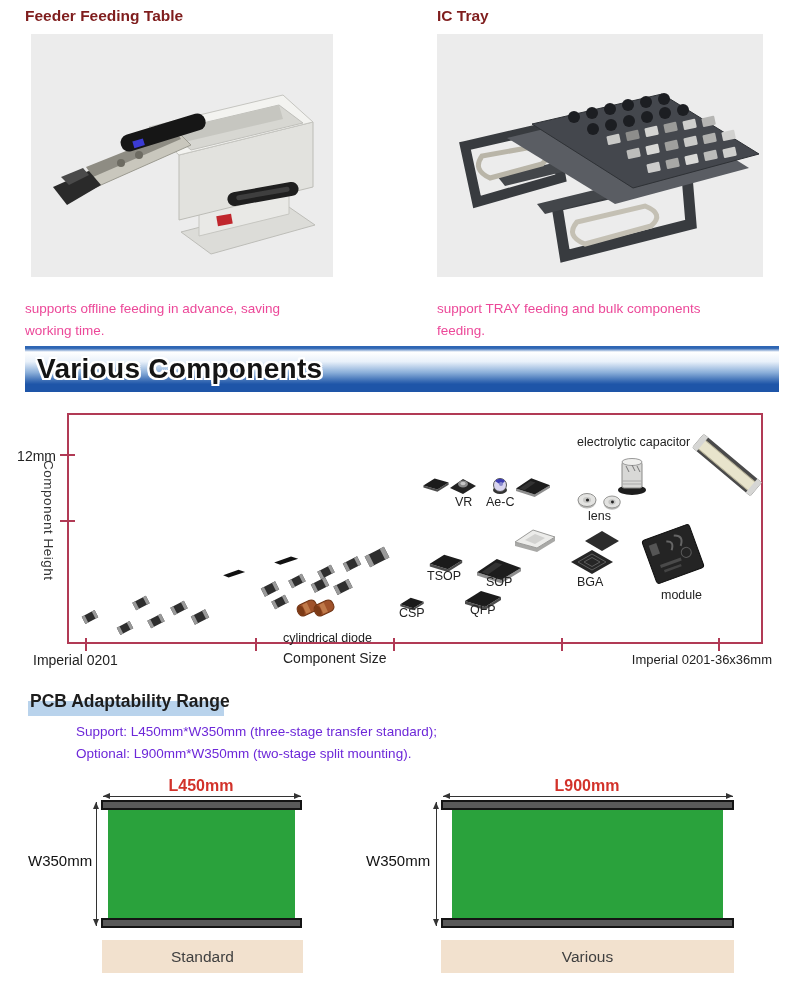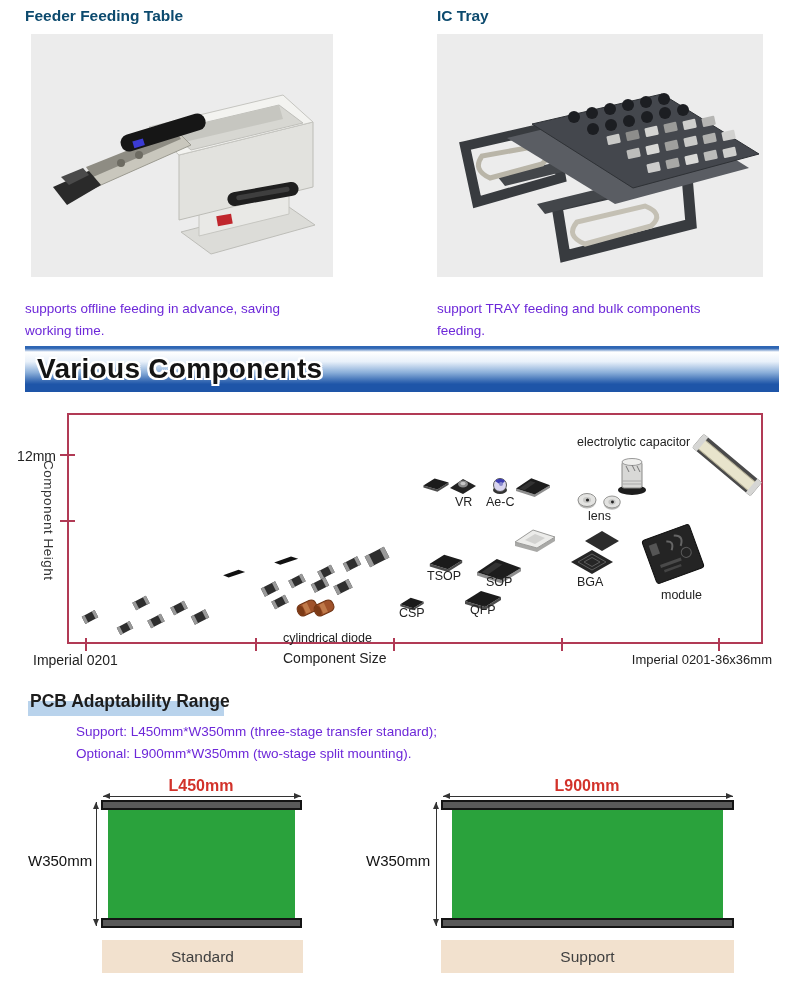--- a/index.html
+++ b/index.html
@@ -5,23 +5,23 @@
   * { margin:0; padding:0; box-sizing:border-box; }
   html,body { background:#fff; }
   body {
     width:790px; height:993px;
     font-family:"Liberation Sans", sans-serif;
     position:relative; overflow:hidden; color:#222;
   }
   .abs { position:absolute; }
 
   
-  .prod-title { font-size:15.5px; font-weight:bold; color:#0c4a6e; }
+  .prod-title { font-size:15.5px; font-weight:bold; color:#7f1d1d; }
   .photo-box { background:#ececec; }
-  .prod-desc { font-size:13.5px; color:#6d28d9; line-height:1.6; }
+  .prod-desc { font-size:13.5px; color:#ec4899; line-height:1.6; }
 
   
   .banner {
     left:25px; top:346px; width:754px; height:46px;
     background:linear-gradient(180deg,#2e66b4 0%,#2e66b4 5%,#ffffff 13%,#e9f1fa 34%,#8aaed9 58%,#3a6cb4 76%,#1e55a8 83%,#1e55a8 100%);
   }
   .banner-text {
     font-size:28px; font-weight:bold; color:#141414; line-height:46px; padding-left:12px;
     letter-spacing:0.3px;
     text-shadow:-2px -2px 0 #fff,2px -2px 0 #fff,-2px 2px 0 #fff,2px 2px 0 #fff,0 -2px 0 #fff,0 2px 0 #fff,-2px 0 0 #fff,2px 0 0 #fff;
@@ -297,13 +297,13 @@
 <div class="abs w-label" style="left:28px; top:852px;">W350mm</div>
 <div class="abs caption-box" style="left:102px; top:940px; width:201px; height:33px;">Standard</div>
 
 <div class="abs dim-red" style="left:516px; top:777px; width:142px;">L900mm</div>
 <div class="abs dim-h" style="left:443px; top:796px; width:290px;"></div>
 <div class="abs rail" style="left:441px; top:800px; width:293px; height:10px;"></div>
 <div class="abs pcb-green" style="left:452px; top:810px; width:271px; height:108px;"></div>
 <div class="abs rail" style="left:441px; top:918px; width:293px; height:10px;"></div>
 <div class="abs dim-v" style="left:436px; top:802px; height:124px;"></div>
 <div class="abs w-label" style="left:366px; top:852px;">W350mm</div>
-<div class="abs caption-box" style="left:441px; top:940px; width:293px; height:33px;">Support</div>
+<div class="abs caption-box" style="left:441px; top:940px; width:293px; height:33px;">Various</div>
 
 </body></html>

